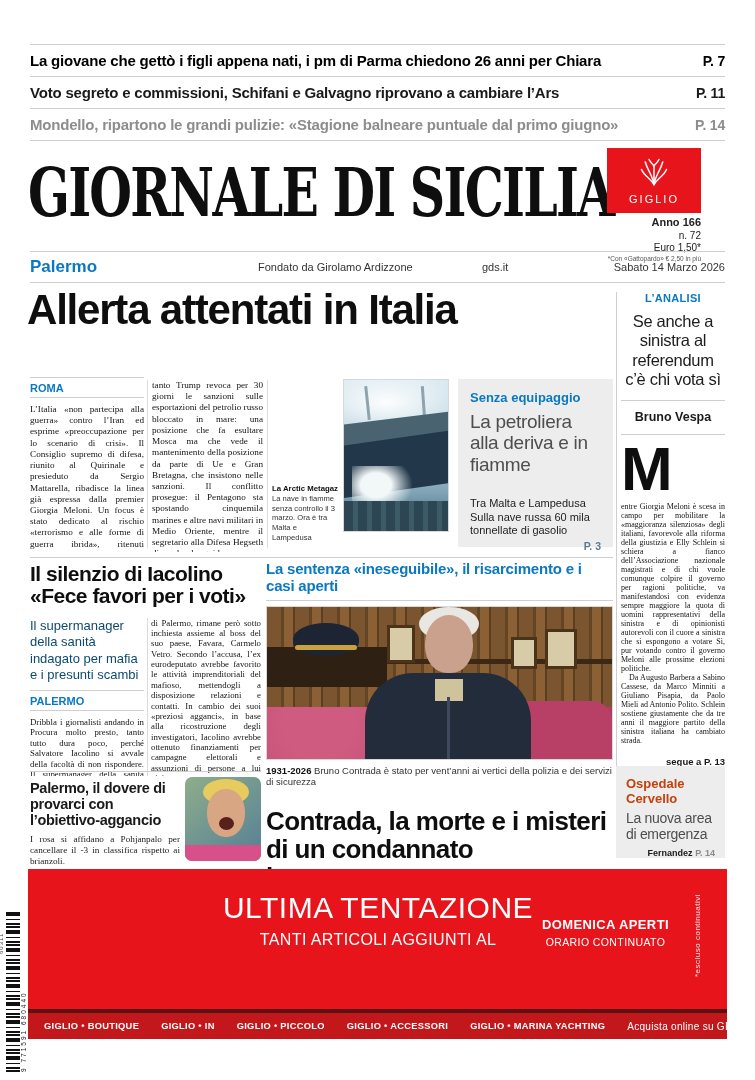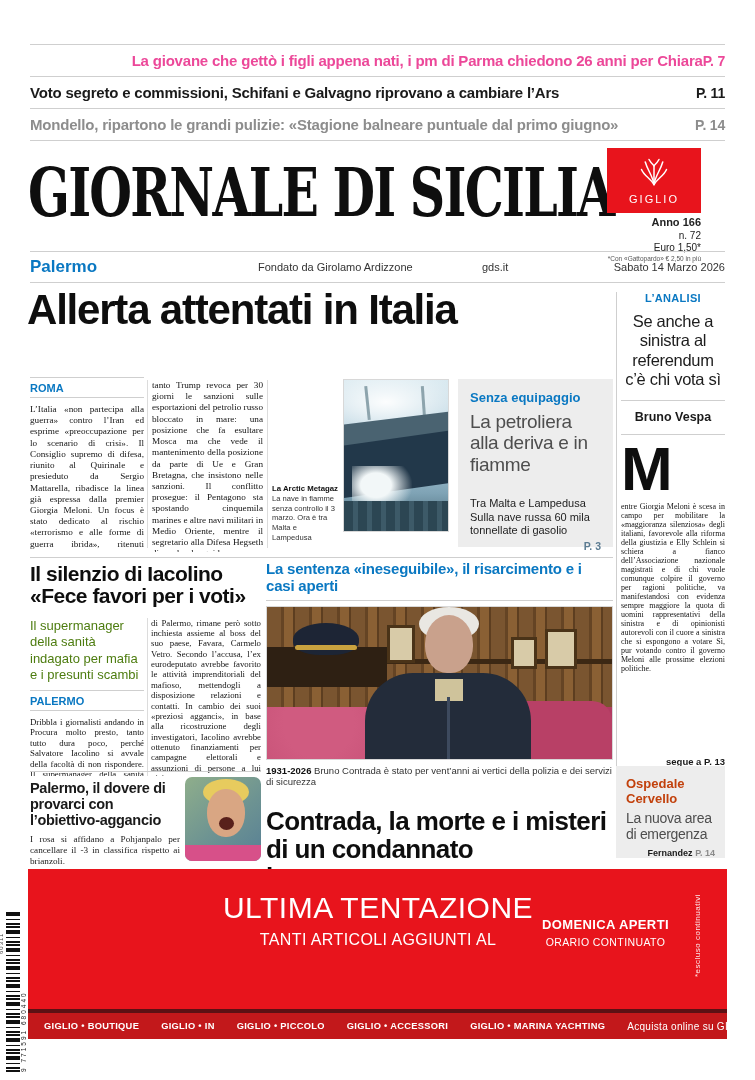--- a/index.html
+++ b/index.html
@@ -3,21 +3,21 @@
 <meta charset="utf-8">
 <style>
   html,body{margin:0;padding:0;background:#e9e9e9;}
   .sheet{position:relative;width:755px;height:1080px;background:#fff;margin:0 auto;
          font-family:"Liberation Sans",sans-serif;color:#1a1a1a;overflow:hidden;}
   
   .topbar{position:absolute;left:30px;right:30px;top:44px;}
   .tb-row{height:31px;display:flex;justify-content:space-between;align-items:center;
           border-top:1px solid #cfcfcf;font-weight:bold;font-size:15px;letter-spacing:-.2px;cursor:pointer;}
   .tb-row:last-child{border-bottom:1px solid #cfcfcf;}
-  .tb-blue{color:#ec4899;justify-content:flex-end;} .tb-black{color:#1a1a1a;} .tb-gray{color:#8d8d8d;}
+  .tb-blue{color:#000000;} .tb-black{color:#1a1a1a;} .tb-gray{color:#8d8d8d;}
   .tb-page{font-size:14px;}
   
   .logo{position:absolute;top:152px;left:28px;font-family:"DejaVu Serif",serif;font-weight:bold;
         font-size:57px;letter-spacing:-2px;color:#0e0e0e;transform:scaleX(.86) scaleY(1.18);
         transform-origin:left top;white-space:nowrap;}
   .giglio-box{position:absolute;top:148px;left:607px;width:94px;height:65px;background:#e8141c;
         color:#fff;display:flex;flex-direction:column;align-items:center;justify-content:center;gap:2px;}
   .giglio-box .gl-label{font-size:11px;letter-spacing:2px;}
   .anno{position:absolute;top:216px;left:450px;width:251px;text-align:right;line-height:1.25;color:#222;}
   .anno .a1{font-weight:bold;font-size:11px;} .anno .a2{font-size:10px;} .anno .a3{font-size:10px;}
@@ -62,21 +62,21 @@
   .lb-kicker{font-weight:bold;font-size:13px;color:#0a78c2;margin-bottom:6px;}
   .lb-title{font-size:19px;line-height:1.12;color:#4e4e4e;letter-spacing:-.3px;}
   .lb-text{font-size:11px;line-height:1.25;color:#222;margin-top:22px;}
   .lb-page{font-weight:bold;font-size:10.5px;color:#5c7c92;text-align:right;margin-top:2px;}
   .hr-main{position:absolute;left:30px;top:557px;width:583px;height:1px;background:#cfcfcf;}
   
   .iac{position:absolute;left:30px;top:563px;width:231px;}
   .iac-hl{font-weight:bold;font-size:21px;line-height:1.06;letter-spacing:-.5px;color:#0e0e0e;cursor:pointer;}
   .iac-cols{position:relative;margin-top:10px;height:158px;}
   .iac-left{position:absolute;left:0;top:0;width:114px;height:158px;overflow:hidden;}
-  .iac-deck{font-size:13px;line-height:1.28;color:#4d7c0f;margin-bottom:6px;}
+  .iac-deck{font-size:13px;line-height:1.28;color:#0c4a6e;margin-bottom:6px;}
   .iac-rule{position:absolute;left:117px;top:0;width:1px;height:158px;background:#dcdcdc;}
   .iac-right{position:absolute;left:121px;top:0;width:110px;height:158px;overflow:hidden;}
   .iac-text{font-family:"Liberation Serif",serif;font-size:8.8px;line-height:1.18;text-align:justify;color:#141414;}
   .byline{font-weight:bold;font-size:9.5px;text-align:right;}
   .byline .pg{color:#8a8a8a;}
   .hr-iac{position:absolute;left:30px;top:771px;width:231px;height:1px;background:#cfcfcf;}
   
   .sport{position:absolute;left:30px;top:779px;width:231px;height:84px;}
   .sp-kicker{font-weight:bold;font-size:14px;color:#0a78c2;}
   .sp-hl{font-weight:bold;font-size:14.5px;line-height:1.12;letter-spacing:-.3px;width:150px;margin-top:1px;cursor:pointer;}
@@ -306,20 +306,21 @@
 
   <div class="rail">
     <div class="rail-label">L’ANALISI</div>
     <div class="rail-hl">Se anche a sinistra al referendum c’è chi vota sì</div>
     <div class="rail-hr"></div>
     <div class="rail-by">Bruno Vespa</div>
     <div class="rail-hr"></div>
     <div class="rail-drop">M</div>
     <div class="rail-text">
       <p>entre Giorgia Meloni è scesa in campo per mobilitare la «maggioranza silenziosa» degli italiani, favorevole alla riforma della giustizia e Elly Schlein si schiera a fianco dell’Associazione nazionale magistrati e di chi vuole comunque colpire il governo per ragioni politiche, va manifestandosi con evidenza sempre maggiore la quota di uomini rappresentativi della sinistra e di opinionisti autorevoli con il cuore a sinistra che si espongono a votare Sì, pur votando contro il governo Meloni alle prossime elezioni politiche.</p>
+      <p>Da Augusto Barbera a Sabino Cassese, da Marco Minniti a Giuliano Pisapia, da Paolo Mieli ad Antonio Polito. Schlein sostiene giustamente che da tre anni il maggiore partito della sinistra italiana ha cambiato strada.</p>
     </div>
     <div class="rail-more">segue a P. 13</div>
   </div>
 
   <div class="rail-box">
     <div class="rb-kicker">Ospedale Cervello</div>
     <div class="rb-title">La nuova area di emergenza</div>
     <div class="rb-by"><span>Fernandez</span>
       <span class="pg">P. 14</span></div>
   </div>

